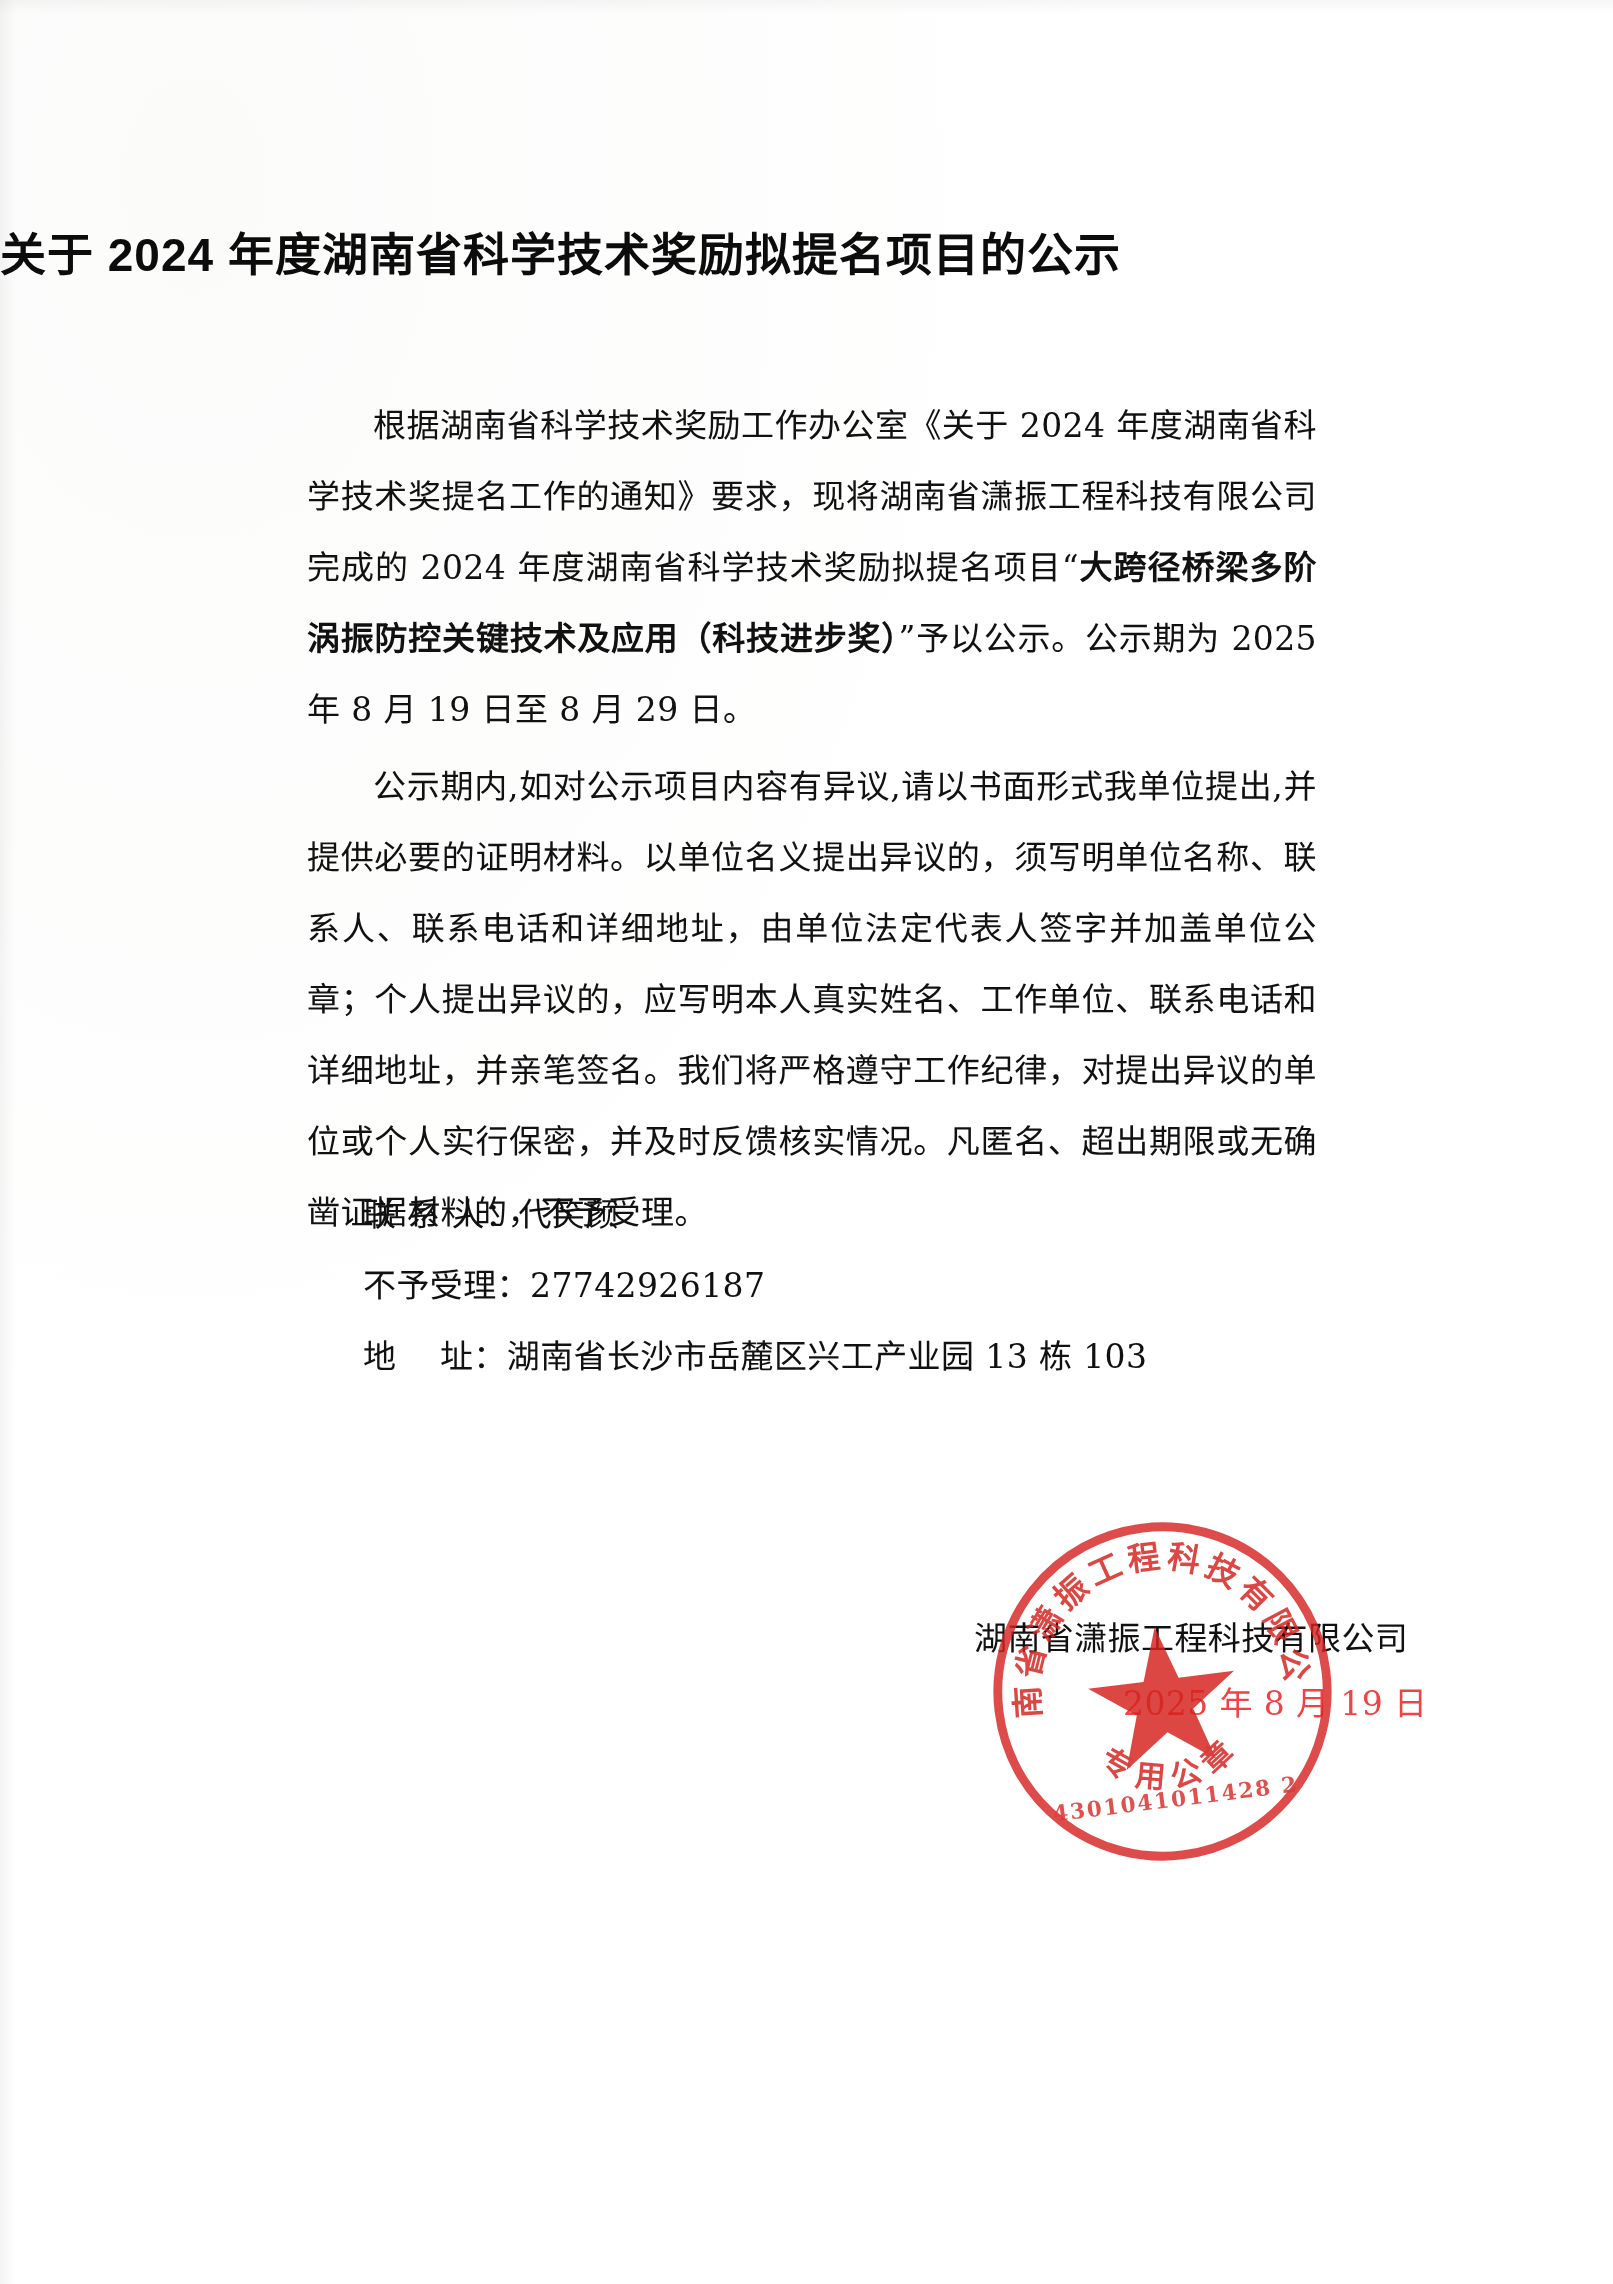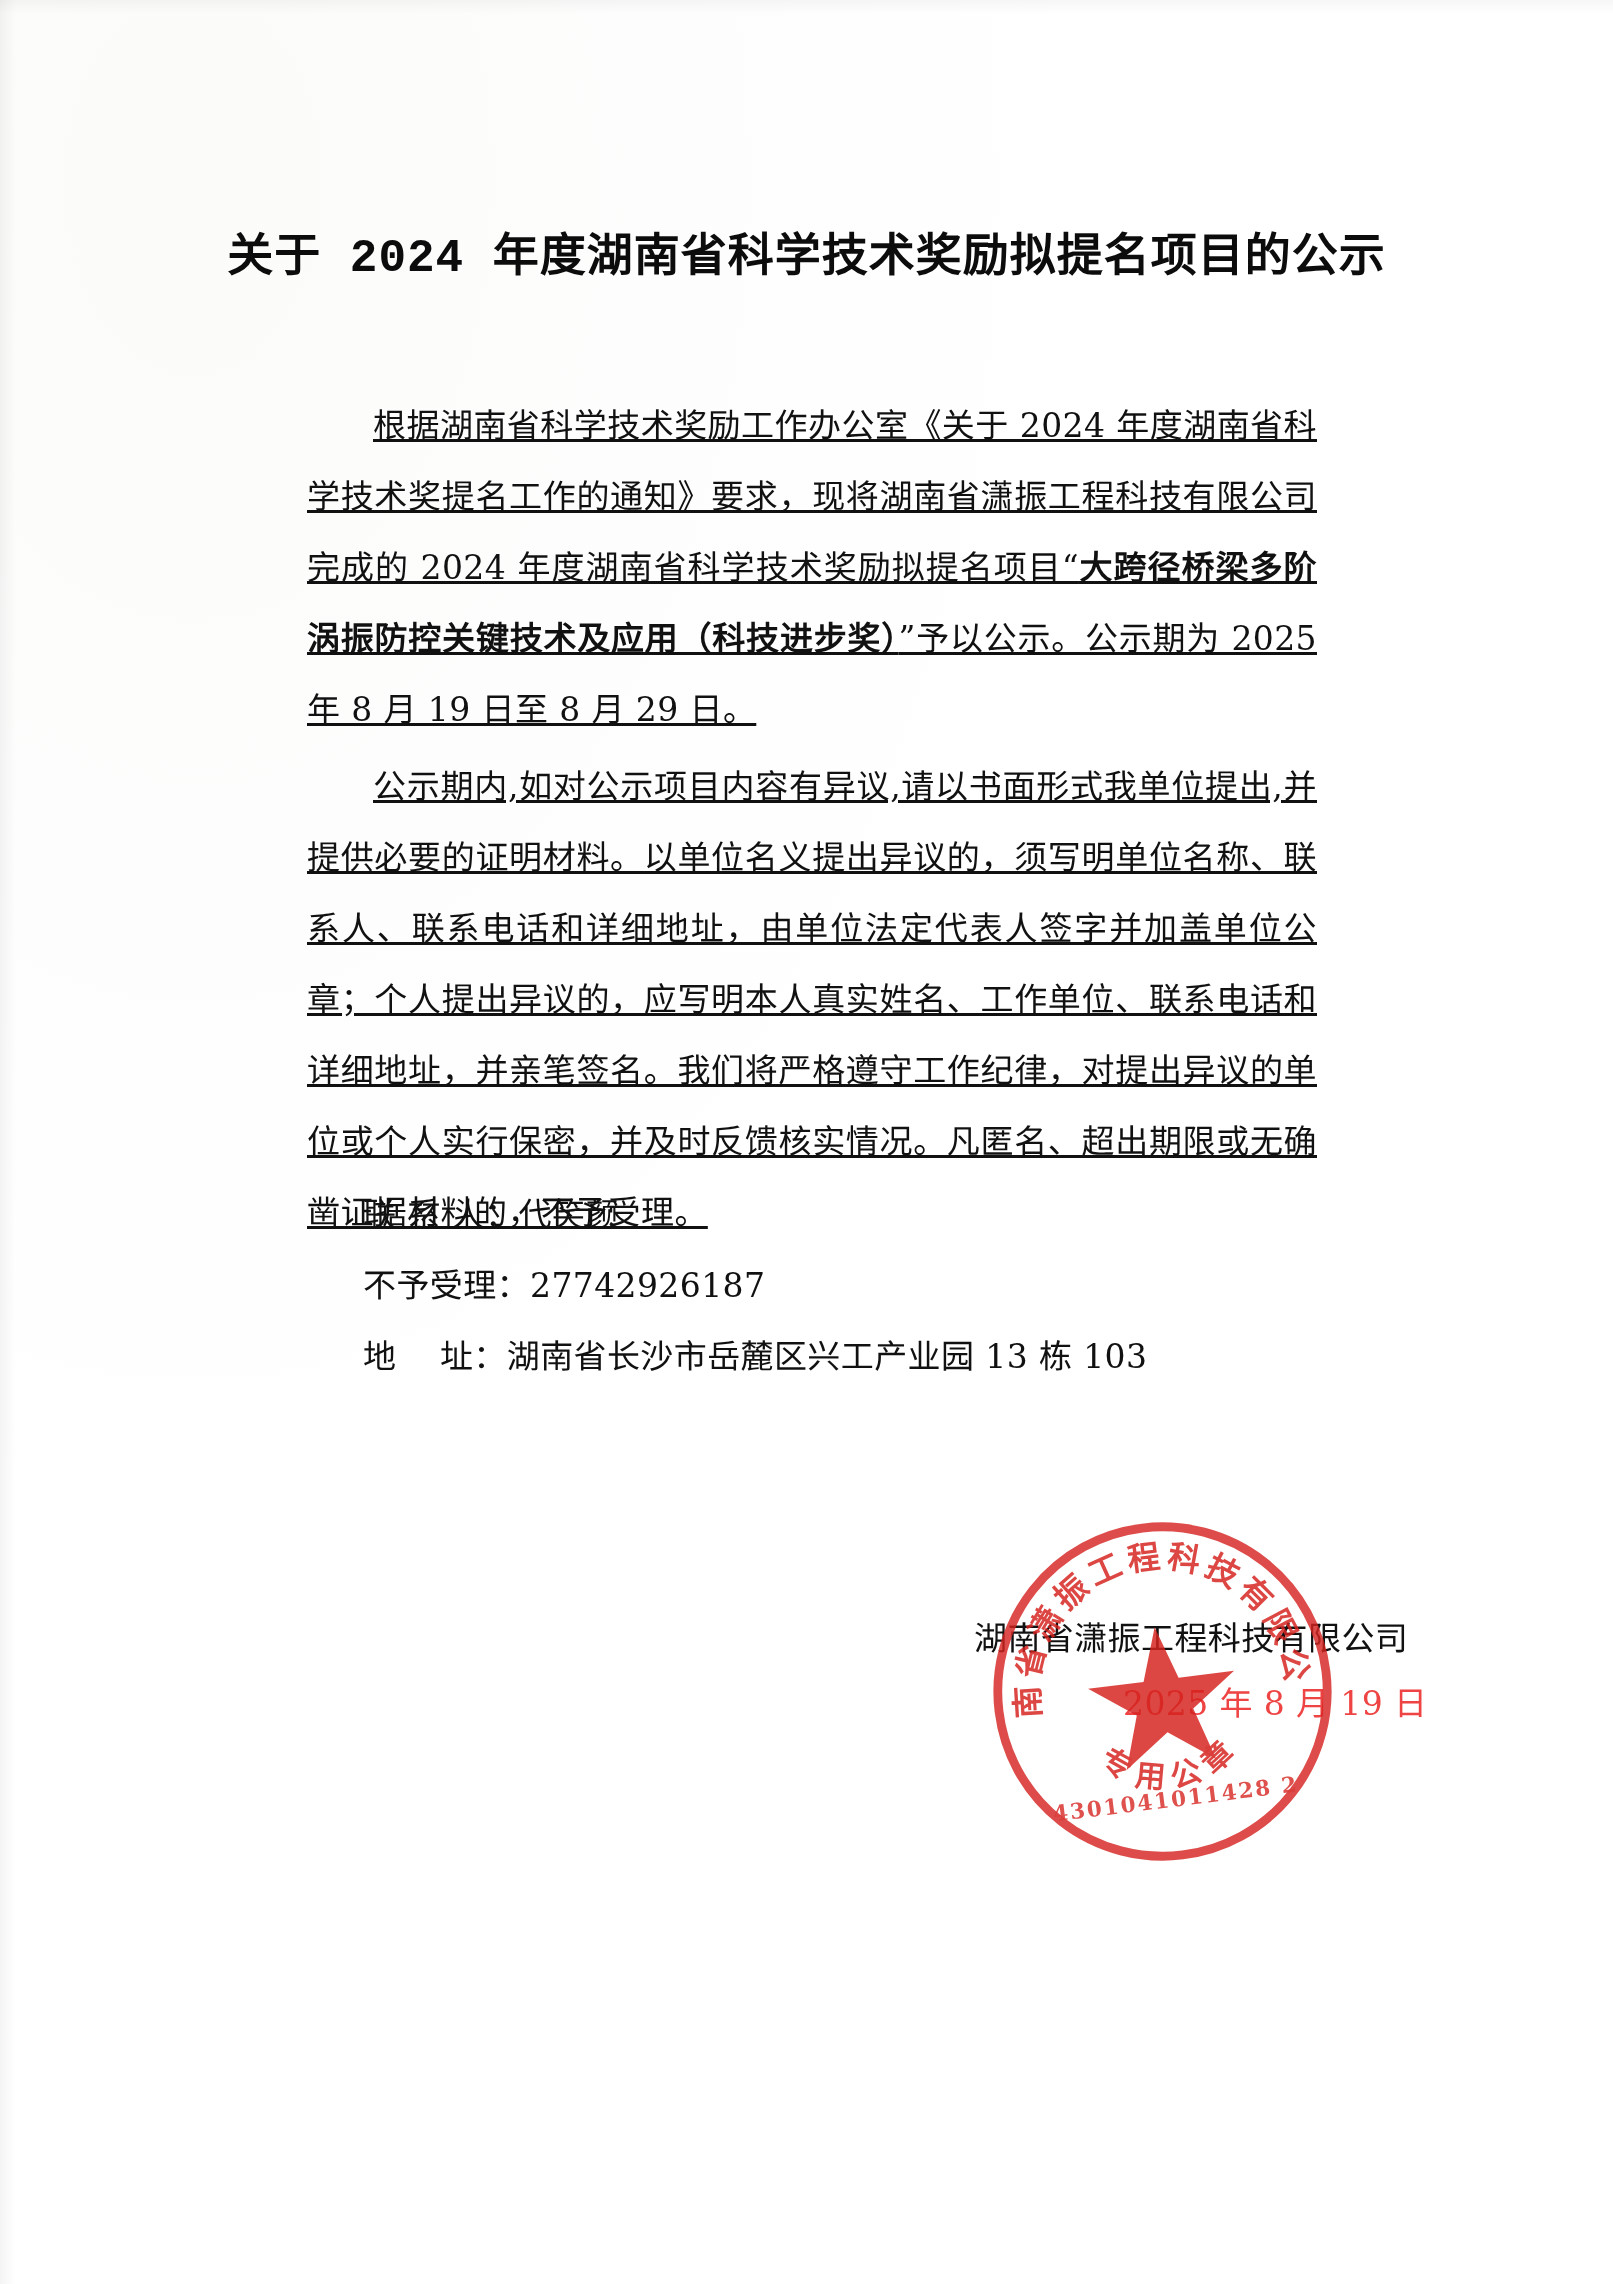--- a/index.html
+++ b/index.html
@@ -45,34 +45,32 @@
     left: 0; top: 0;
     width: 1613px;
     height: 2285px;
   }
 
   .doc-title {
     position: absolute;
     top: 218px;
     left: 0;
     width: 1613px;
-    text-align: center;
     font-size: 46px;
     font-weight: bold;
     letter-spacing: 1px;
-    font-family: Liberation Mono, monospace;
+    font-family: Liberation Sans, sans-serif;
     color: #0c0c0c;
   }
 
   .body-block {
     position: absolute;
     top: 390px;
     left: 307px;
     width: 1010px;
-    text-decoration: underline;
   }
 
   .para {
     font-size: 33px;
     line-height: 71px;
     text-align: justify;
     text-justify: inter-ideograph;
     text-indent: 2em;
     margin: 0 0 2.9px 0;
     color: #111111;

